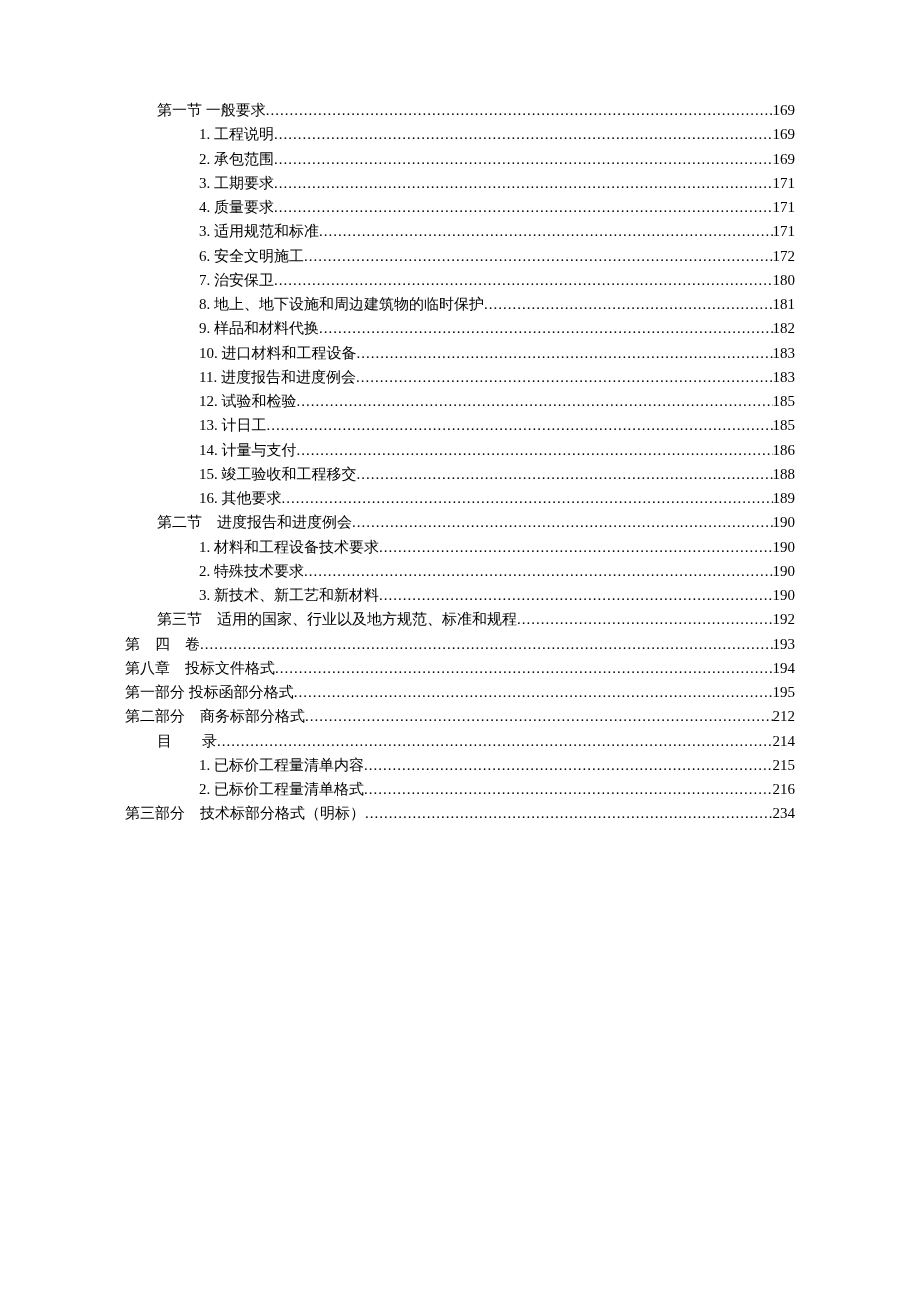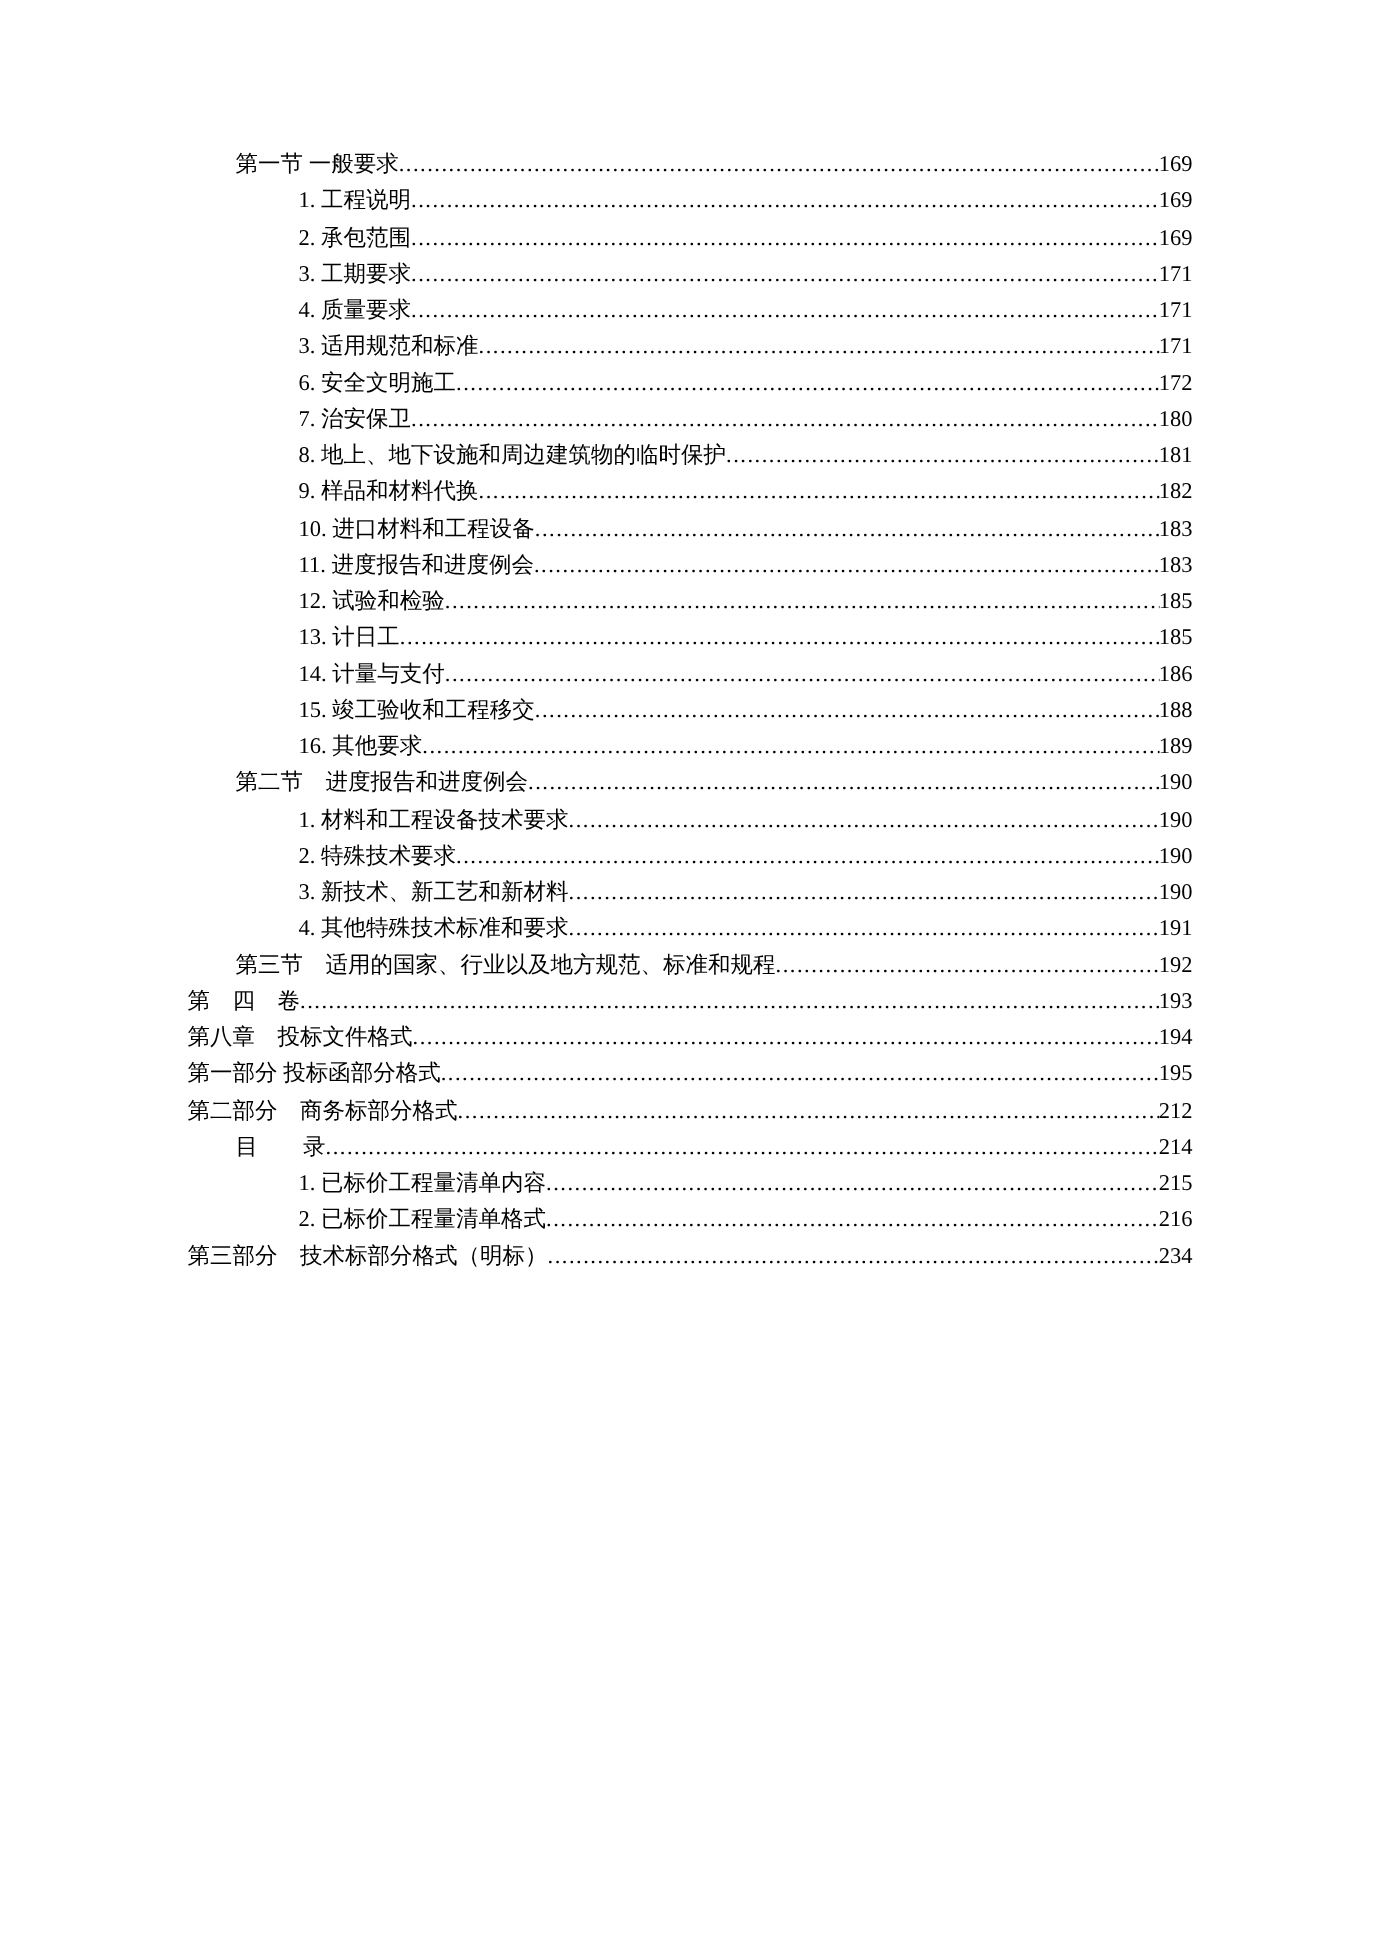--- a/index.html
+++ b/index.html
@@ -134,25 +134,20 @@
     <div class="toc-line indent-2">
       <span class="toc-label">2. 特殊技术要求</span>
       <span class="toc-leader"></span>
       <span class="toc-page">190</span>
     </div>
     <div class="toc-line indent-2">
       <span class="toc-label">3. 新技术、新工艺和新材料</span>
       <span class="toc-leader"></span>
       <span class="toc-page">190</span>
     </div>
-    <div class="toc-line indent-2">
-      <span class="toc-label">4. 其他特殊技术标准和要求</span>
-      <span class="toc-leader"></span>
-      <span class="toc-page">191</span>
-    </div>
     <div class="toc-line indent-1">
       <span class="toc-label">第三节　适用的国家、行业以及地方规范、标准和规程</span>
       <span class="toc-leader"></span>
       <span class="toc-page">192</span>
     </div>
     <div class="toc-line indent-0">
       <span class="toc-label">第　四　卷</span>
       <span class="toc-leader"></span>
       <span class="toc-page">193</span>
     </div>

